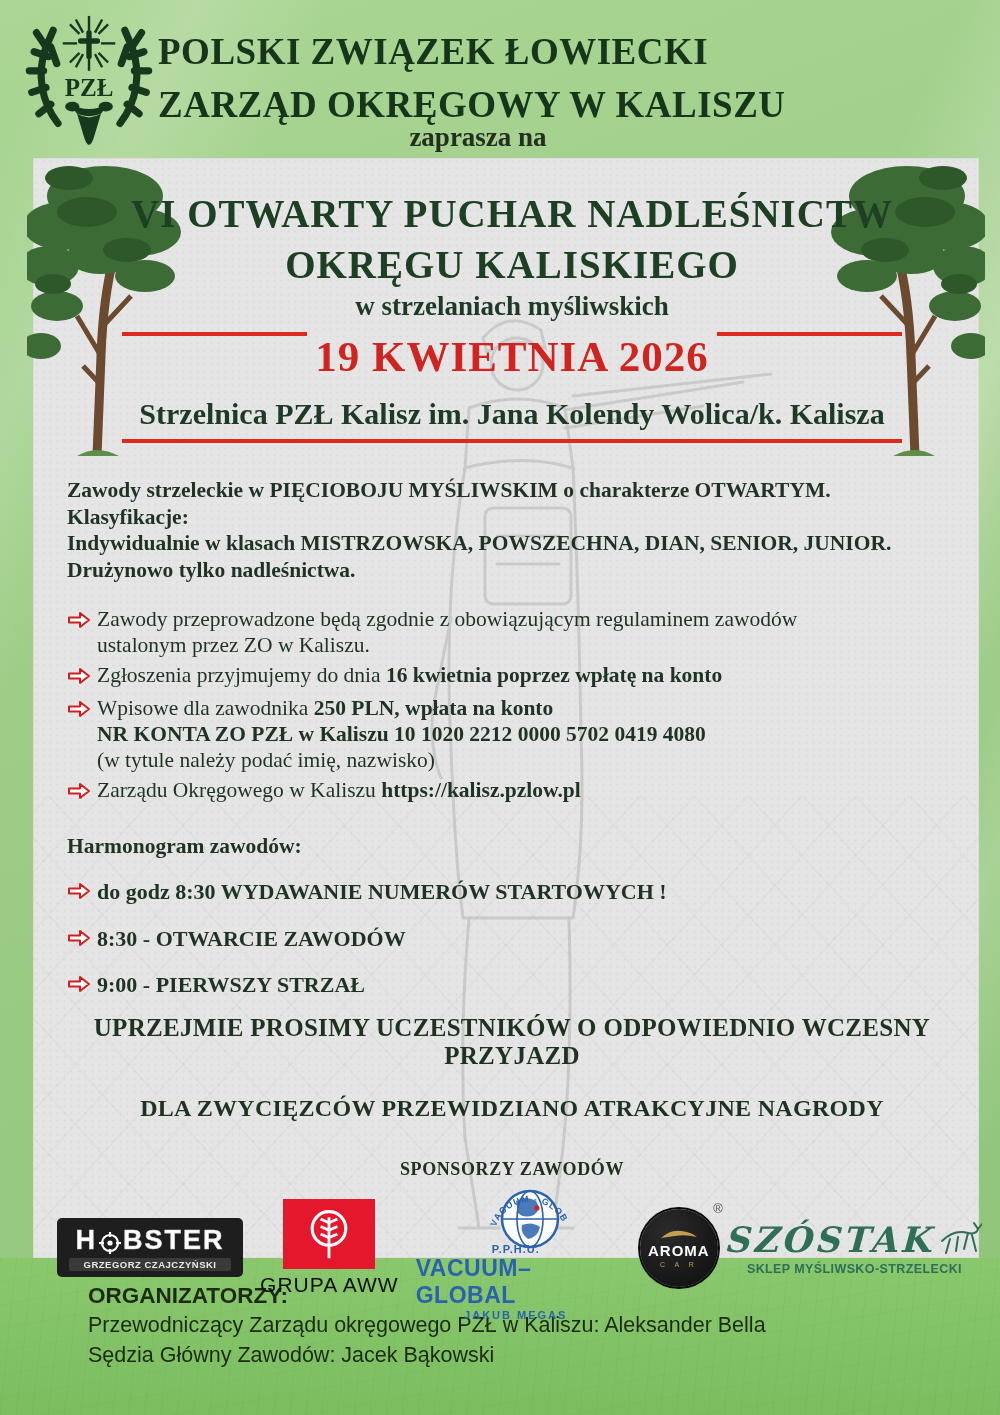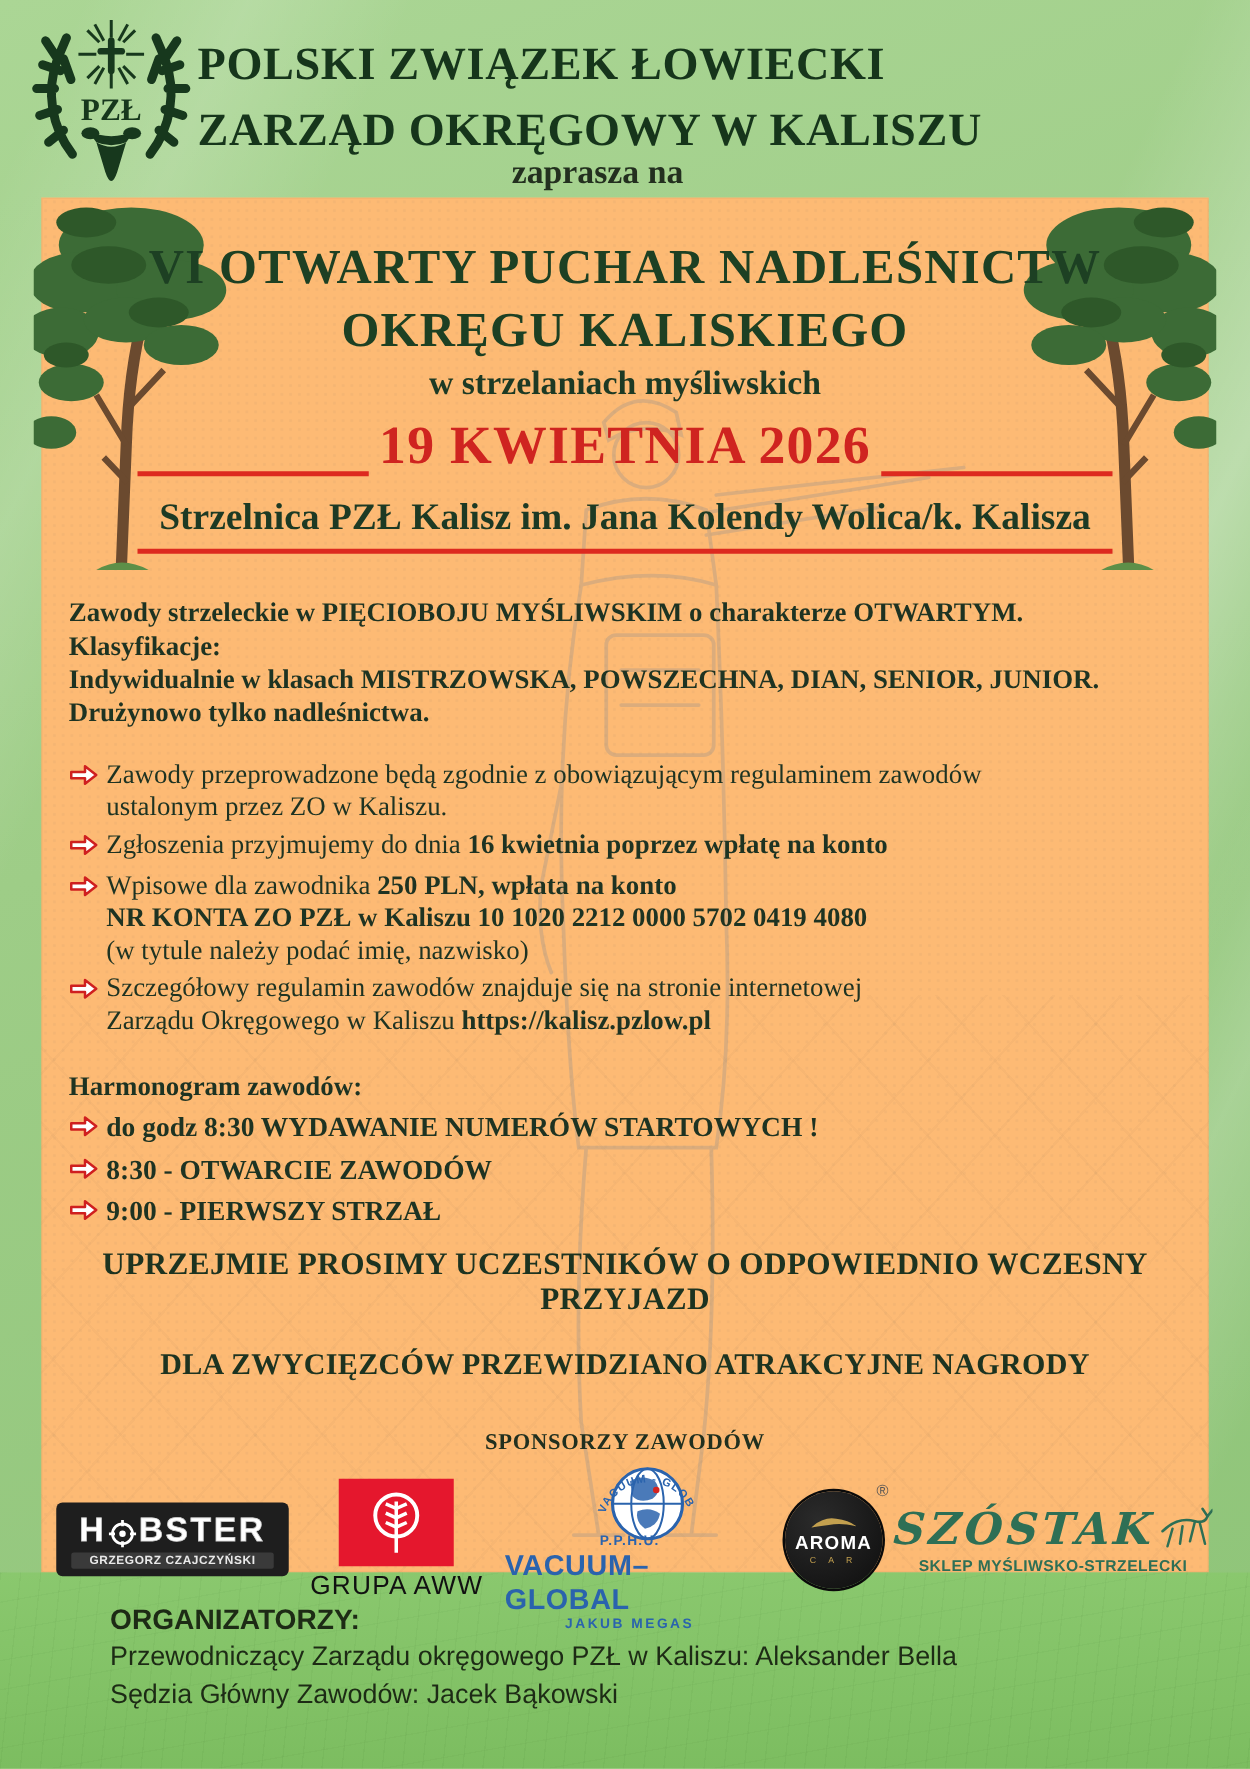--- a/index.html
+++ b/index.html
@@ -17,55 +17,55 @@
   }
   
   .header{position:absolute;top:0;left:0;width:1000px;height:158px;}
   .pzl-logo{position:absolute;left:14px;top:4px;width:150px;height:148px;text-align:center;}
   .org{position:absolute;left:158px;top:26px;color:#16351b;font-weight:bold;line-height:1.42;}
   .org-line{font-size:37px;letter-spacing:.5px;}
   .invite{position:absolute;left:0;top:122px;width:956px;text-align:center;
     font-size:27px;font-weight:bold;color:#23301f;}
   
   .panel{position:absolute;left:33px;top:158px;width:934px;height:1100px;
-    background:#fdba74;
-    box-shadow:0 0 0 1px rgba(0,0,0,.04) inset;}
+    background:#e5e5e5;
+    box-shadow:0 0 0 1px rgba(0,0,0,.04) inset;padding-left:12px;}
   .panel .speckle{position:absolute;inset:0;pointer-events:none;
     background-image:radial-gradient(rgba(90,90,90,.05) 1px,transparent 1.4px);
     background-size:7px 7px;}
   .cobble{position:absolute;left:0;right:0;top:58%;bottom:0;pointer-events:none;opacity:.5;
     background:
      repeating-linear-gradient(48deg,rgba(60,60,60,.06) 0 2px,transparent 2px 40px),
      repeating-linear-gradient(-48deg,rgba(60,60,60,.06) 0 2px,transparent 2px 40px);}
   .tree{position:absolute;top:-2px;width:175px;height:300px;z-index:2;}
   .tree-left{left:-6px;}
   .tree-right{right:-6px;transform:scaleX(-1);}
   .watermark{position:absolute;left:240px;top:120px;width:500px;height:980px;opacity:.30;z-index:0;}
   .content{position:relative;z-index:3;}
   
   .title{margin:30px 30px 0;text-align:center;color:#1d4023;font-weight:bold;
     font-size:39px;line-height:1.32;letter-spacing:1px;}
   .subtitle{text-align:center;color:#1d3a24;font-weight:bold;font-size:27px;}
-  .date-row{display:flex;align-items:flex-end;gap:8px;width:780px;margin:10px auto 0;}
+  .date-row{display:flex;align-items:flex-start;gap:8px;width:780px;margin:10px auto 0;}
   .date-row .rline{flex:1;height:4px;background:#dd2a1f;}
   .date-text{font-size:43px;font-weight:bold;color:#cf2420;letter-spacing:1px;white-space:nowrap;}
   .venue{margin-top:16px;text-align:center;color:#1d3a24;font-weight:bold;font-size:30px;}
   .venue-underline{width:780px;height:4px;background:#dd2a1f;margin:8px auto 0;}
   
   .bodytext{color:#1e3322;font-size:21.5px;}
   .intro{margin:34px 22px 0;line-height:1.24;font-weight:bold;}
   .rules{margin:22px 22px 0;line-height:1.21;}
   .bullet{display:flex;align-items:flex-start;margin-top:4px;}
   .bullet .arrow{flex:0 0 24px;margin:3px 6px 0 0;}
   .bullet .btxt{flex:1;}
   .b{font-weight:bold;}
   .schedule{margin:28px 22px 0;line-height:1.2;}
   .sched-h{font-weight:bold;font-size:21.5px;color:#1e3322;}
   .sched-item{font-weight:bold;font-size:22px;}
-  .schedule .bullet{margin-top:7px;}
+  .schedule .bullet{margin-top:20px;}
   .notice1{margin:15px 20px 0;text-align:center;font-weight:bold;font-size:25px;color:#1d3320;letter-spacing:.3px;}
   .notice2{margin:25px 20px 0;text-align:center;font-weight:bold;font-size:24px;color:#1d3320;letter-spacing:.3px;}
   .sponsors-h{margin-top:37px;text-align:center;font-weight:bold;font-size:18px;color:#21301f;letter-spacing:.6px;}
   
   .sponsors-row{margin:14px 12px 0;display:flex;align-items:center;justify-content:space-between;height:108px;}
   .sp{display:flex;flex-direction:column;align-items:center;}
   
   .hub-box{background:#1e1e1e;border-radius:5px;padding:7px 12px 6px;width:162px;}
   .hub-name{display:flex;align-items:center;justify-content:center;color:#fff;
     font-family:"Liberation Sans",sans-serif;font-weight:bold;font-size:27px;letter-spacing:2px;
@@ -279,21 +279,20 @@
           <div>(w tytule należy podać imię, nazwisko)</div>
         </div>
       </div>
       <div class="bullet">
         <span class="arrow">
           <svg width="24" height="18" viewBox="0 0 24 18">
               <path d="M2 6.5 H13 V2 L22 9 L13 16 V11.5 H2 Z" fill="#fff" stroke="#cf1f1f" stroke-width="2" stroke-linejoin="round"></path>
             </svg>
         </span>
         <div class="btxt">
-          <div>Szczegółowy regulamin zawodów znajduje się na stronie internetowej</div>
           <div>
             <span>Zarządu Okręgowego w Kaliszu </span><span class="b">https://kalisz.pzlow.pl</span>
           </div>
         </div>
       </div>
     </section>
 
     <section class="schedule">
       <div class="sched-h">Harmonogram zawodów:</div>
       <div class="bullet">

